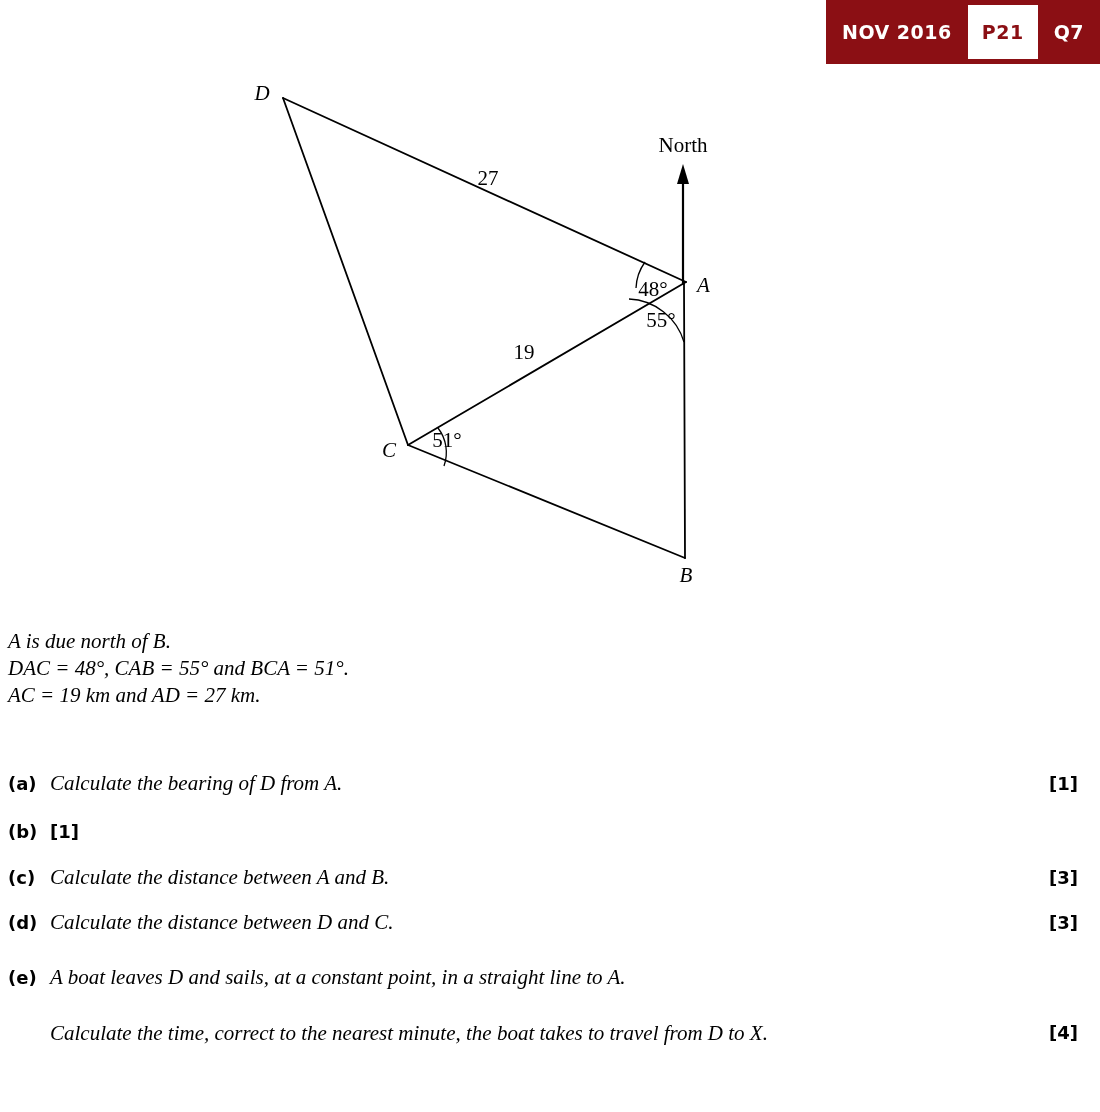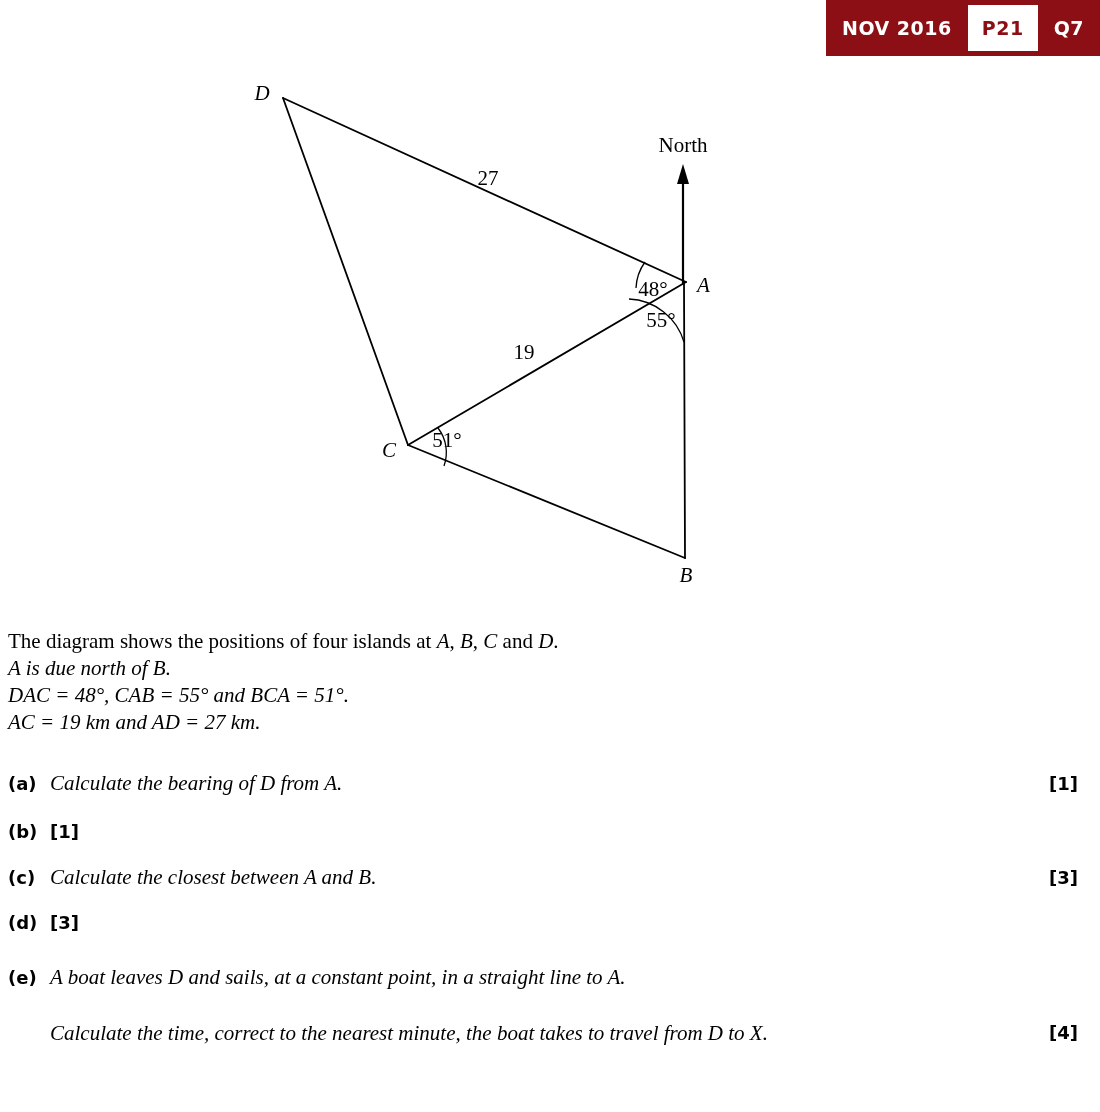--- a/index.html
+++ b/index.html
@@ -17,21 +17,21 @@
   }
 
   
   .paper-badge {
     position: absolute;
     top: 0;
     right: 0;
     display: flex;
     align-items: stretch;
     background: #8b0f14;
-    height: 56px;
+    height: 64px;
     font-family: "DejaVu Sans", sans-serif;
     font-weight: bold;
     font-size: 19px;
   }
   .paper-badge .seg {
     display: flex;
     align-items: center;
     justify-content: center;
     padding: 0 16px;
     color: #ffffff;
@@ -167,21 +167,20 @@
     <text class="lbl-up" x="488" y="125" text-anchor="middle">27</text>
     <text class="lbl-up" x="524" y="299" text-anchor="middle">19</text>
 
     <text class="lbl-up" x="653" y="236" text-anchor="middle">48°</text>
     <text class="lbl-up" x="661" y="267" text-anchor="middle">55°</text>
     <text class="lbl-up" x="447" y="387" text-anchor="middle">51°</text>
   </svg>
 </div>
 
 <div class="stem">
-  <div><span>The diagram shows the positions of four islands at </span><i>A</i><span>, </span><i>B</i><span>, </span><i>C</i><span> and </span><i>D</i><span>.</span></div>
   <div><i>A is due north of B.</i></div>
   <div><i>DAC = 48°, CAB = 55° and BCA = 51°.</i></div>
   <div><i>AC = 19 km and AD = 27 km.</i></div>
 </div>
 
 <div class="parts">
 
   <div class="part">
     <span class="tag">(a)</span>
     <span class="body"><i>Calculate the bearing of D from A.</i></span>
@@ -192,28 +191,29 @@
 
   <div class="part">
     <span class="tag">(b)</span>
     <span class="marks">[1]</span>
   </div>
 
   <div class="spacer-b"></div>
 
   <div class="part">
     <span class="tag">(c)</span>
-    <span class="body"><i>Calculate the closest between A and B.</i></span>
+    <span class="body"><i>Calculate the distance between A and B.</i></span>
     <span class="marks">[3]</span>
   </div>
 
   <div class="spacer-c"></div>
 
   <div class="part">
     <span class="tag">(d)</span>
+    <span class="body"><i>Calculate the distance between D and C.</i></span>
     <span class="marks">[3]</span>
   </div>
 
   <div class="spacer-d"></div>
 
   <div class="part">
     <span class="tag">(e)</span>
     <span class="body">
       <div><i>A boat leaves D and sails, at a constant point, in a straight line to A.</i></div>
       <div class="blank-line"></div>

